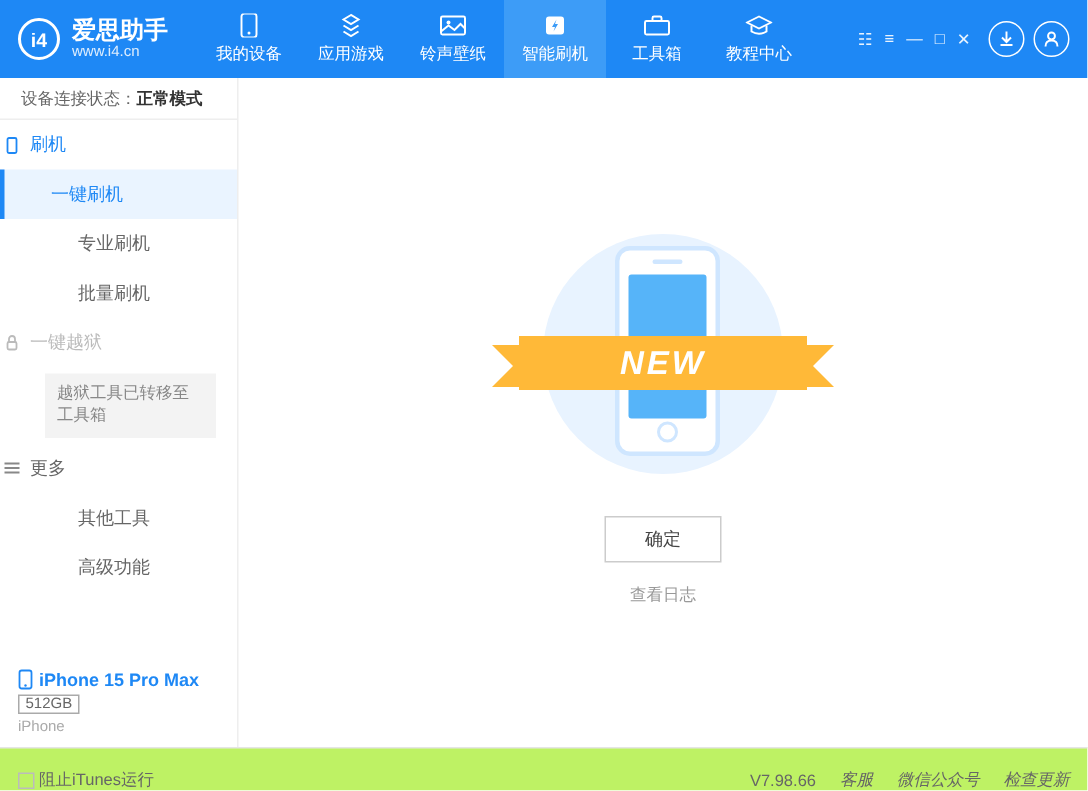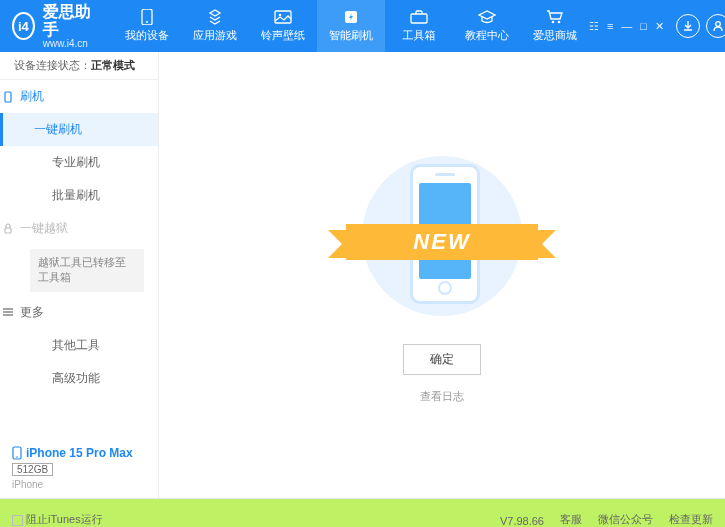--- a/index.html
+++ b/index.html
@@ -48,21 +48,21 @@
 .ribbon-main { background: #ffb938; color: #fff; font-weight: 900; font-size: 22px; letter-spacing: 2px; text-align: center; padding: 5px 0; font-style: italic; position: relative; }
 .ribbon-main::before, .ribbon-main::after { content: ""; position: absolute; top: 6px; border: 14px solid #ffb938; }
 .ribbon-main::before { left: -18px; border-left-color: transparent; }
 .ribbon-main::after { right: -18px; border-right-color: transparent; }
 .msg { margin-top: 22px; font-size: 15px; color: #333; }
 .ok-btn { margin-top: 18px; border: 1px solid #ccc; background: #fff; padding: 6px 26px; font-size: 12px; cursor: pointer; color: #444; font-family: Liberation Mono, monospace; }
 .log-link { margin-top: 14px; font-size: 11px; color: #999; cursor: pointer; }
 
 .footer { position: absolute; bottom: 0; left: 0; right: 0; height: 29px; border-top: 1px solid #e5e5e5; display: flex; align-items: flex-end; padding: 0 12px; font-size: 11px; color: #666; background: #bef264; }
 .footer .spacer { flex: 1; }
-.footer .flink { margin-left: 16px; cursor: pointer; }
+.footer .flink { margin-left: 16px; cursor: pointer; font-style: italic; }
 
 svg { display: block; }
 </style>
 </head>
 <body>
 
 <div class="titlebar">
   <div class="logo-wrap">
     <div class="logo-circ">i4</div>
     <div class="logo-text">
@@ -117,30 +117,20 @@
       <span>工具箱</span>
     </div>
     <div class="nav-item">
       <span class="nav-icon">
           <svg width="18" height="14" viewBox="0 0 18 14">
             <path d="M9 1 L1 5 L9 9 L17 5 Z" fill="none" stroke="#fff" stroke-width="1.3"></path>
             <path d="M4 7 V11 Q9 14 14 11 V7" fill="none" stroke="#fff" stroke-width="1.3"></path>
           </svg>
         </span>
       <span>教程中心</span>
-    </div>
-    <div class="nav-item">
-      <span class="nav-icon">
-          <svg width="18" height="14" viewBox="0 0 18 14">
-            <path d="M1 1 h2 l2 8 h9 l2 -6 H4" fill="none" stroke="#fff" stroke-width="1.3"></path>
-            <circle cx="7" cy="12" r="1.3" fill="#fff"></circle>
-            <circle cx="13" cy="12" r="1.3" fill="#fff"></circle>
-          </svg>
-        </span>
-      <span>爱思商城</span>
     </div>
   </div>
   <div class="titlebar-right">
     <div class="win-btns">
       <span class="win-btn">☷</span>
       <span class="win-btn">≡</span>
       <span class="win-btn">—</span>
       <span class="win-btn">□</span>
       <span class="win-btn">✕</span>
     </div>

